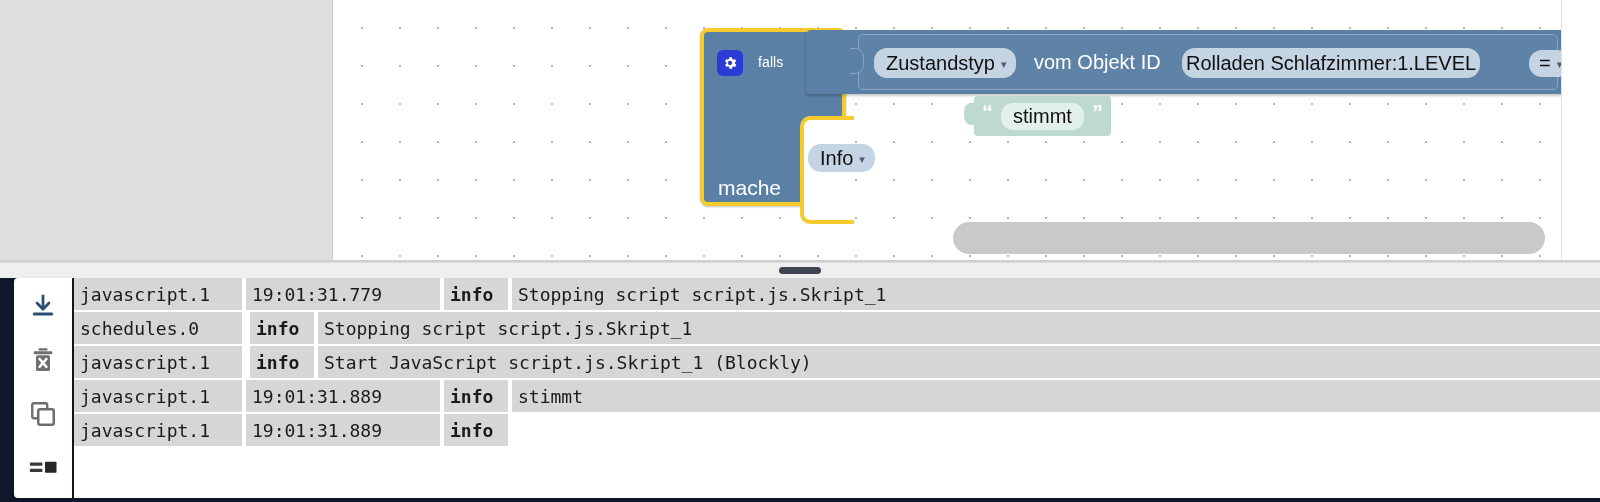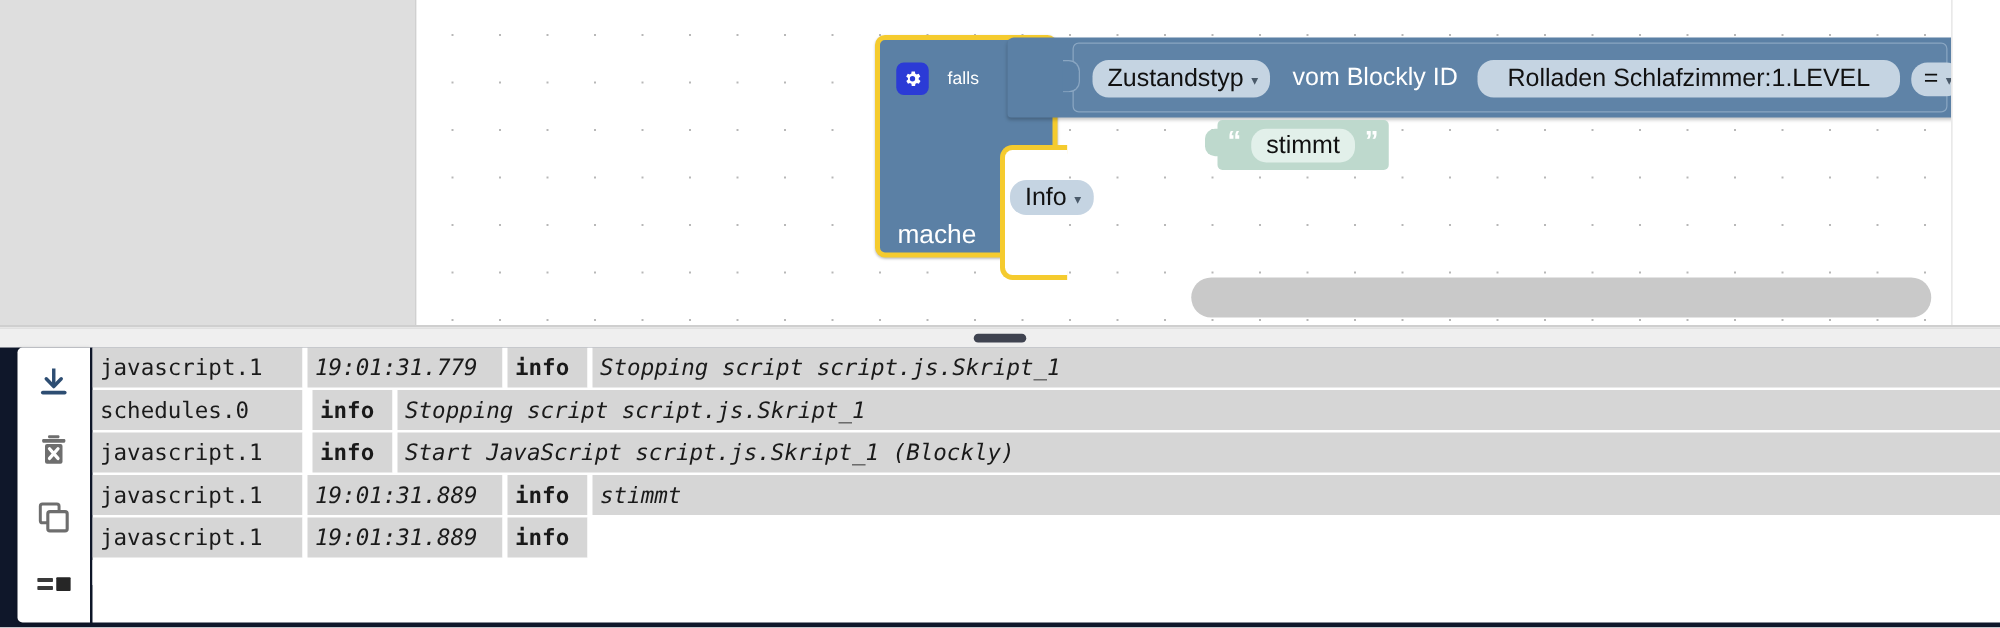--- a/index.html
+++ b/index.html
@@ -166,21 +166,21 @@
   }
   .fld .caret {
     font-size: 11px;
     color: #4a5a6a;
     margin-left: 6px;
     margin-top: 2px;
   }
 
   .fld-zustand { left: 540px; top: 48px; height: 30px; padding: 0 10px 0 12px; }
   .lbl-vom     { position: absolute; left: 700px; top: 51px; color:#ffffff; font-size: 20px; white-space: nowrap; }
-  .fld-objid   { left: 848px; top: 48px; height: 30px; padding: 0 24px; }
+  .fld-objid   { left: 848px; top: 48px; height: 30px; padding: 0 4px; }
   .fld-eq      { left: 1195px; top: 50px; height: 27px; padding: 0 8px 0 10px; }
   .txt-field {
     background: #cfe8dd;
     border-radius: 12px;
     padding: 2px 12px;
     margin: 0 10px;
     color: #111111;
     font-size: 20px;
   }
 
@@ -305,23 +305,23 @@
   .log-cell {
     background: #d6d6d6;
     color: #1a1a1a;
     display: flex;
     align-items: center;
     padding: 0 6px;
     white-space: nowrap;
     overflow: hidden;
   }
   .c-source   { width: 168px; }
-  .c-time     { width: 156px; font-style: italic; }
+  .c-time     { width: 194px; }
   .c-severity { width: 64px; font-weight: bold; }
-  .c-message  { flex: 1 1 auto; min-width: 0; font-style: italic; }
+  .c-message  { flex: 1 1 auto; min-width: 0; }
   .gap { width: 4px; background: #ffffff; flex: 0 0 auto; }
 
   .log-blank {
     position: absolute;
     left: 74px;
     top: 170px;
     right: 0;
     height: 50px;
     background: #ffffff;
   }
@@ -353,21 +353,21 @@
       <div class="blk-cond-bar">
         <div class="blk-cond-inner"></div>
         <div class="plug" style="left:44px; top:18px;"></div>
       </div>
 
       <div class="fld fld-zustand">
         <span>Zustandstyp</span>
         <span class="caret">▾</span>
       </div>
 
-      <div class="lbl-vom">vom Blockly ID</div>
+      <div class="lbl-vom">vom Objekt ID</div>
 
       <div class="fld fld-objid">
         <span>Rolladen Schlafzimmer:1.LEVEL</span>
       </div>
 
       <div class="fld fld-eq">
         <span>=</span>
         <span class="caret">▾</span>
       </div>
 

